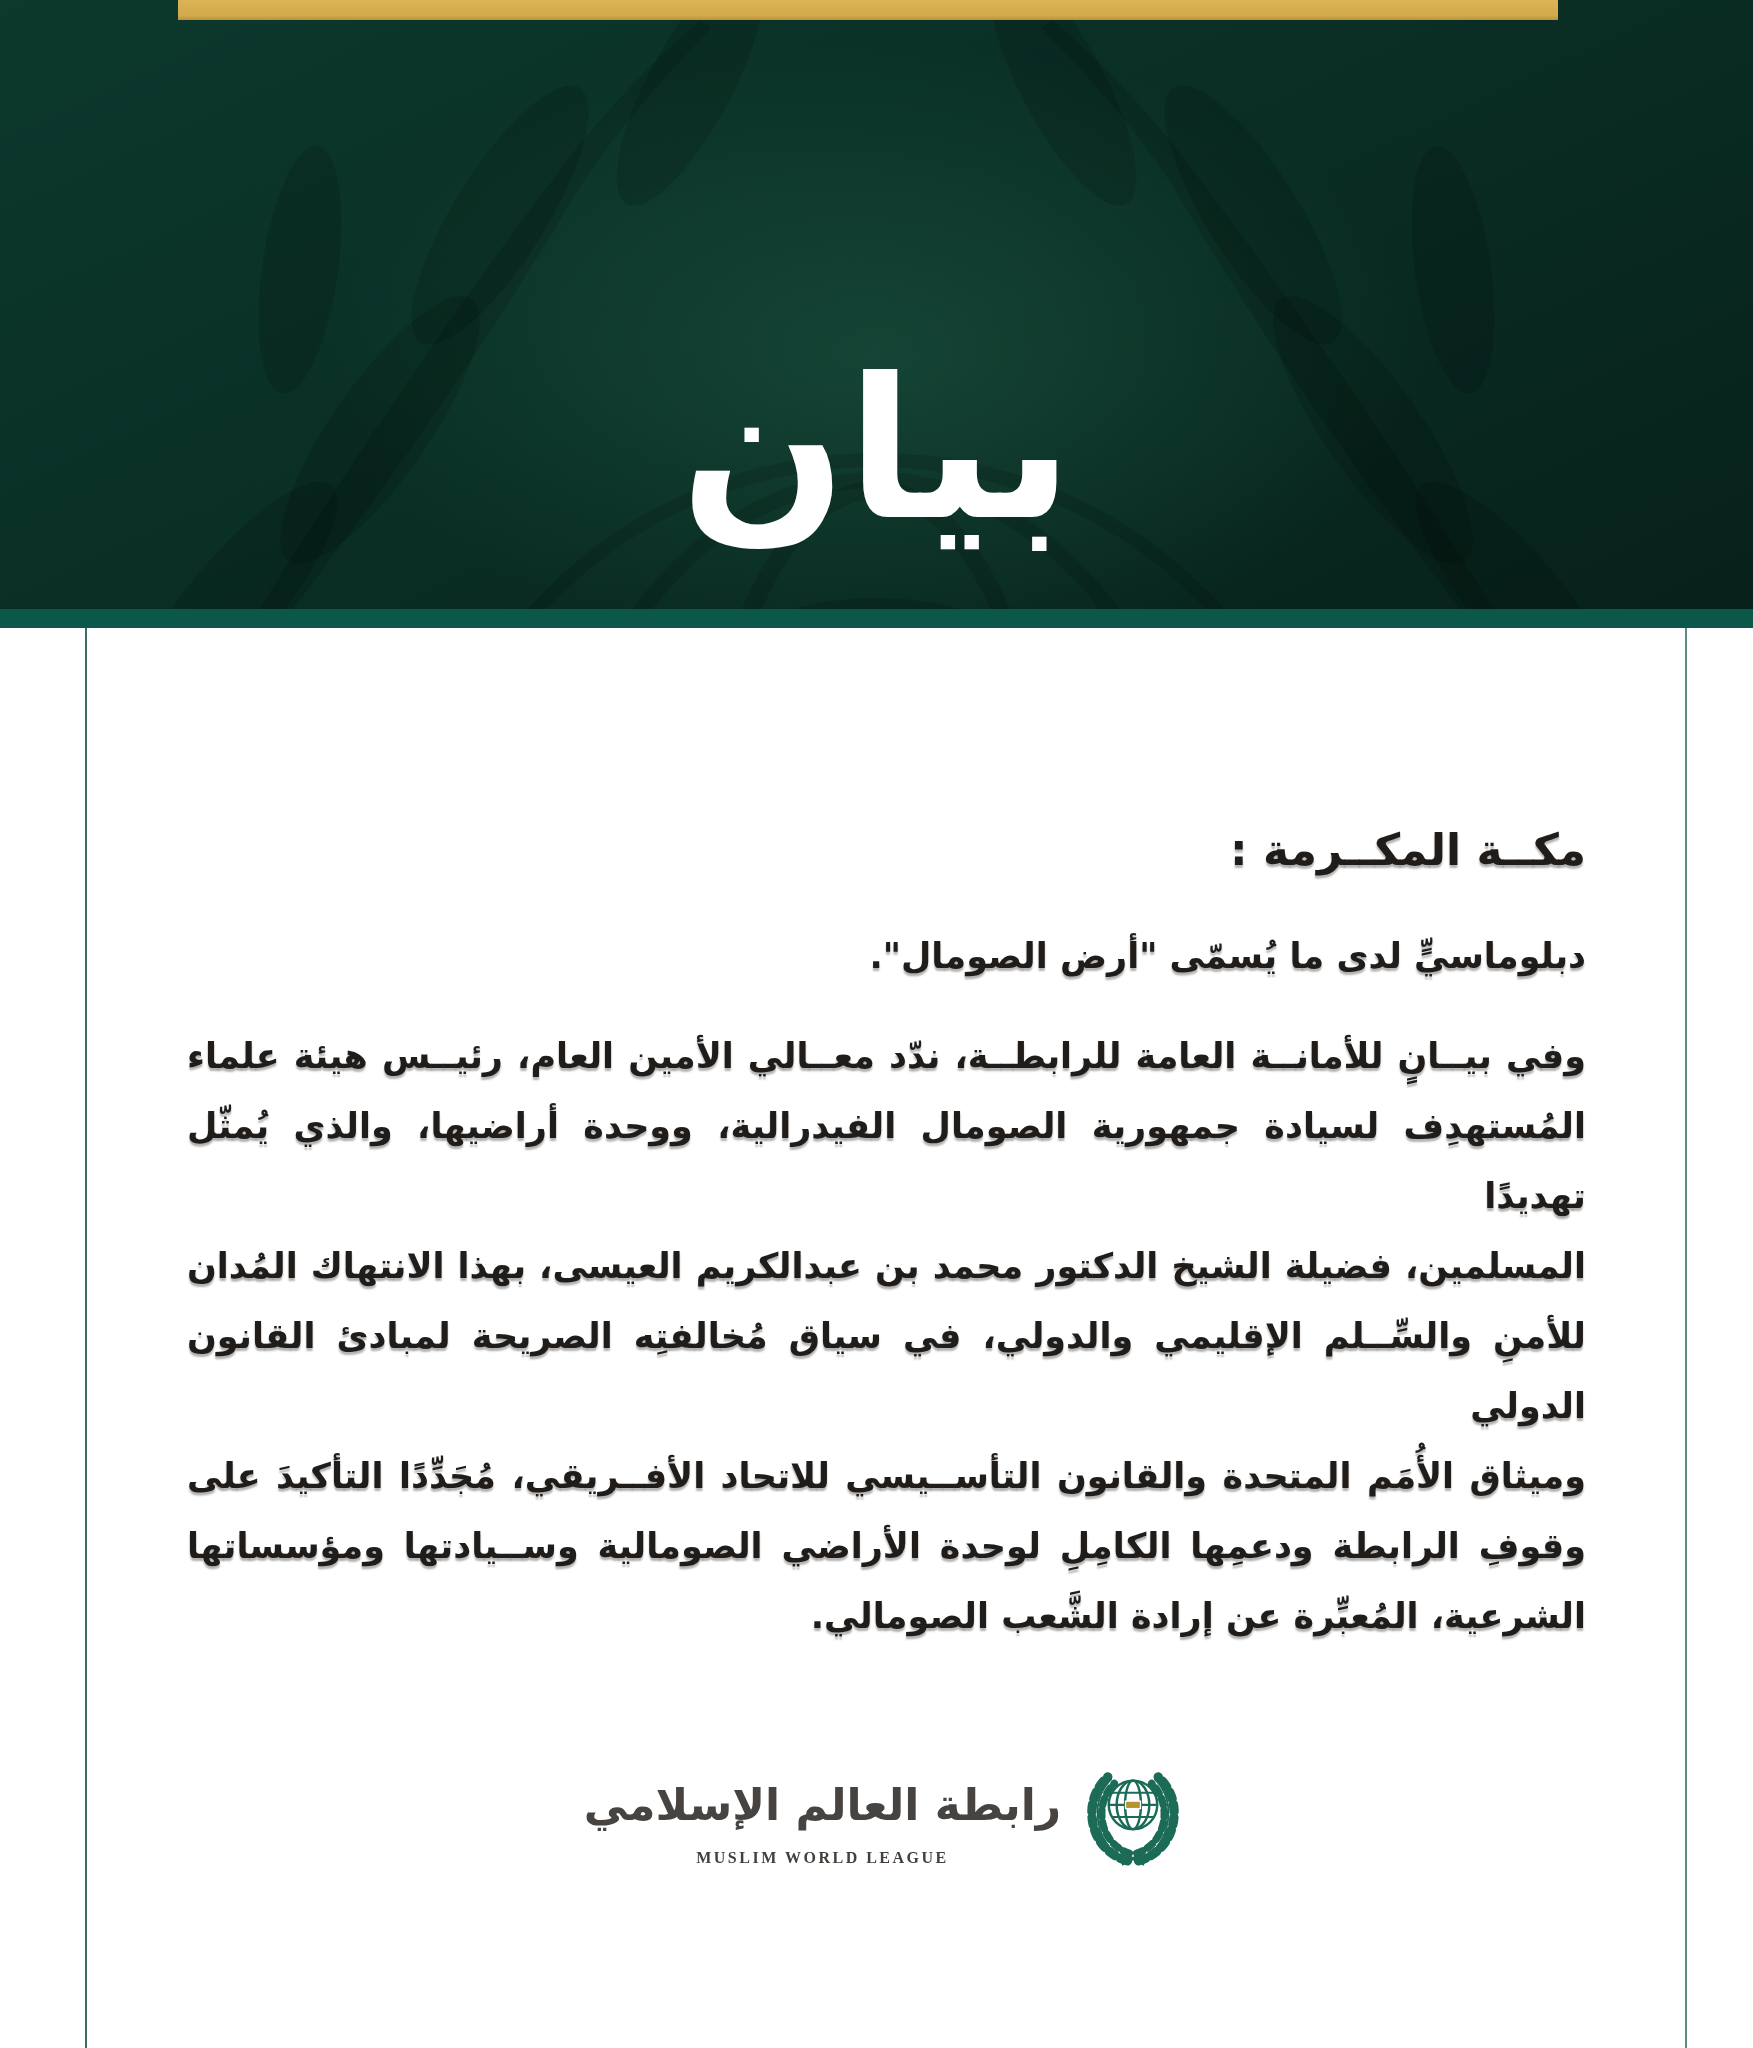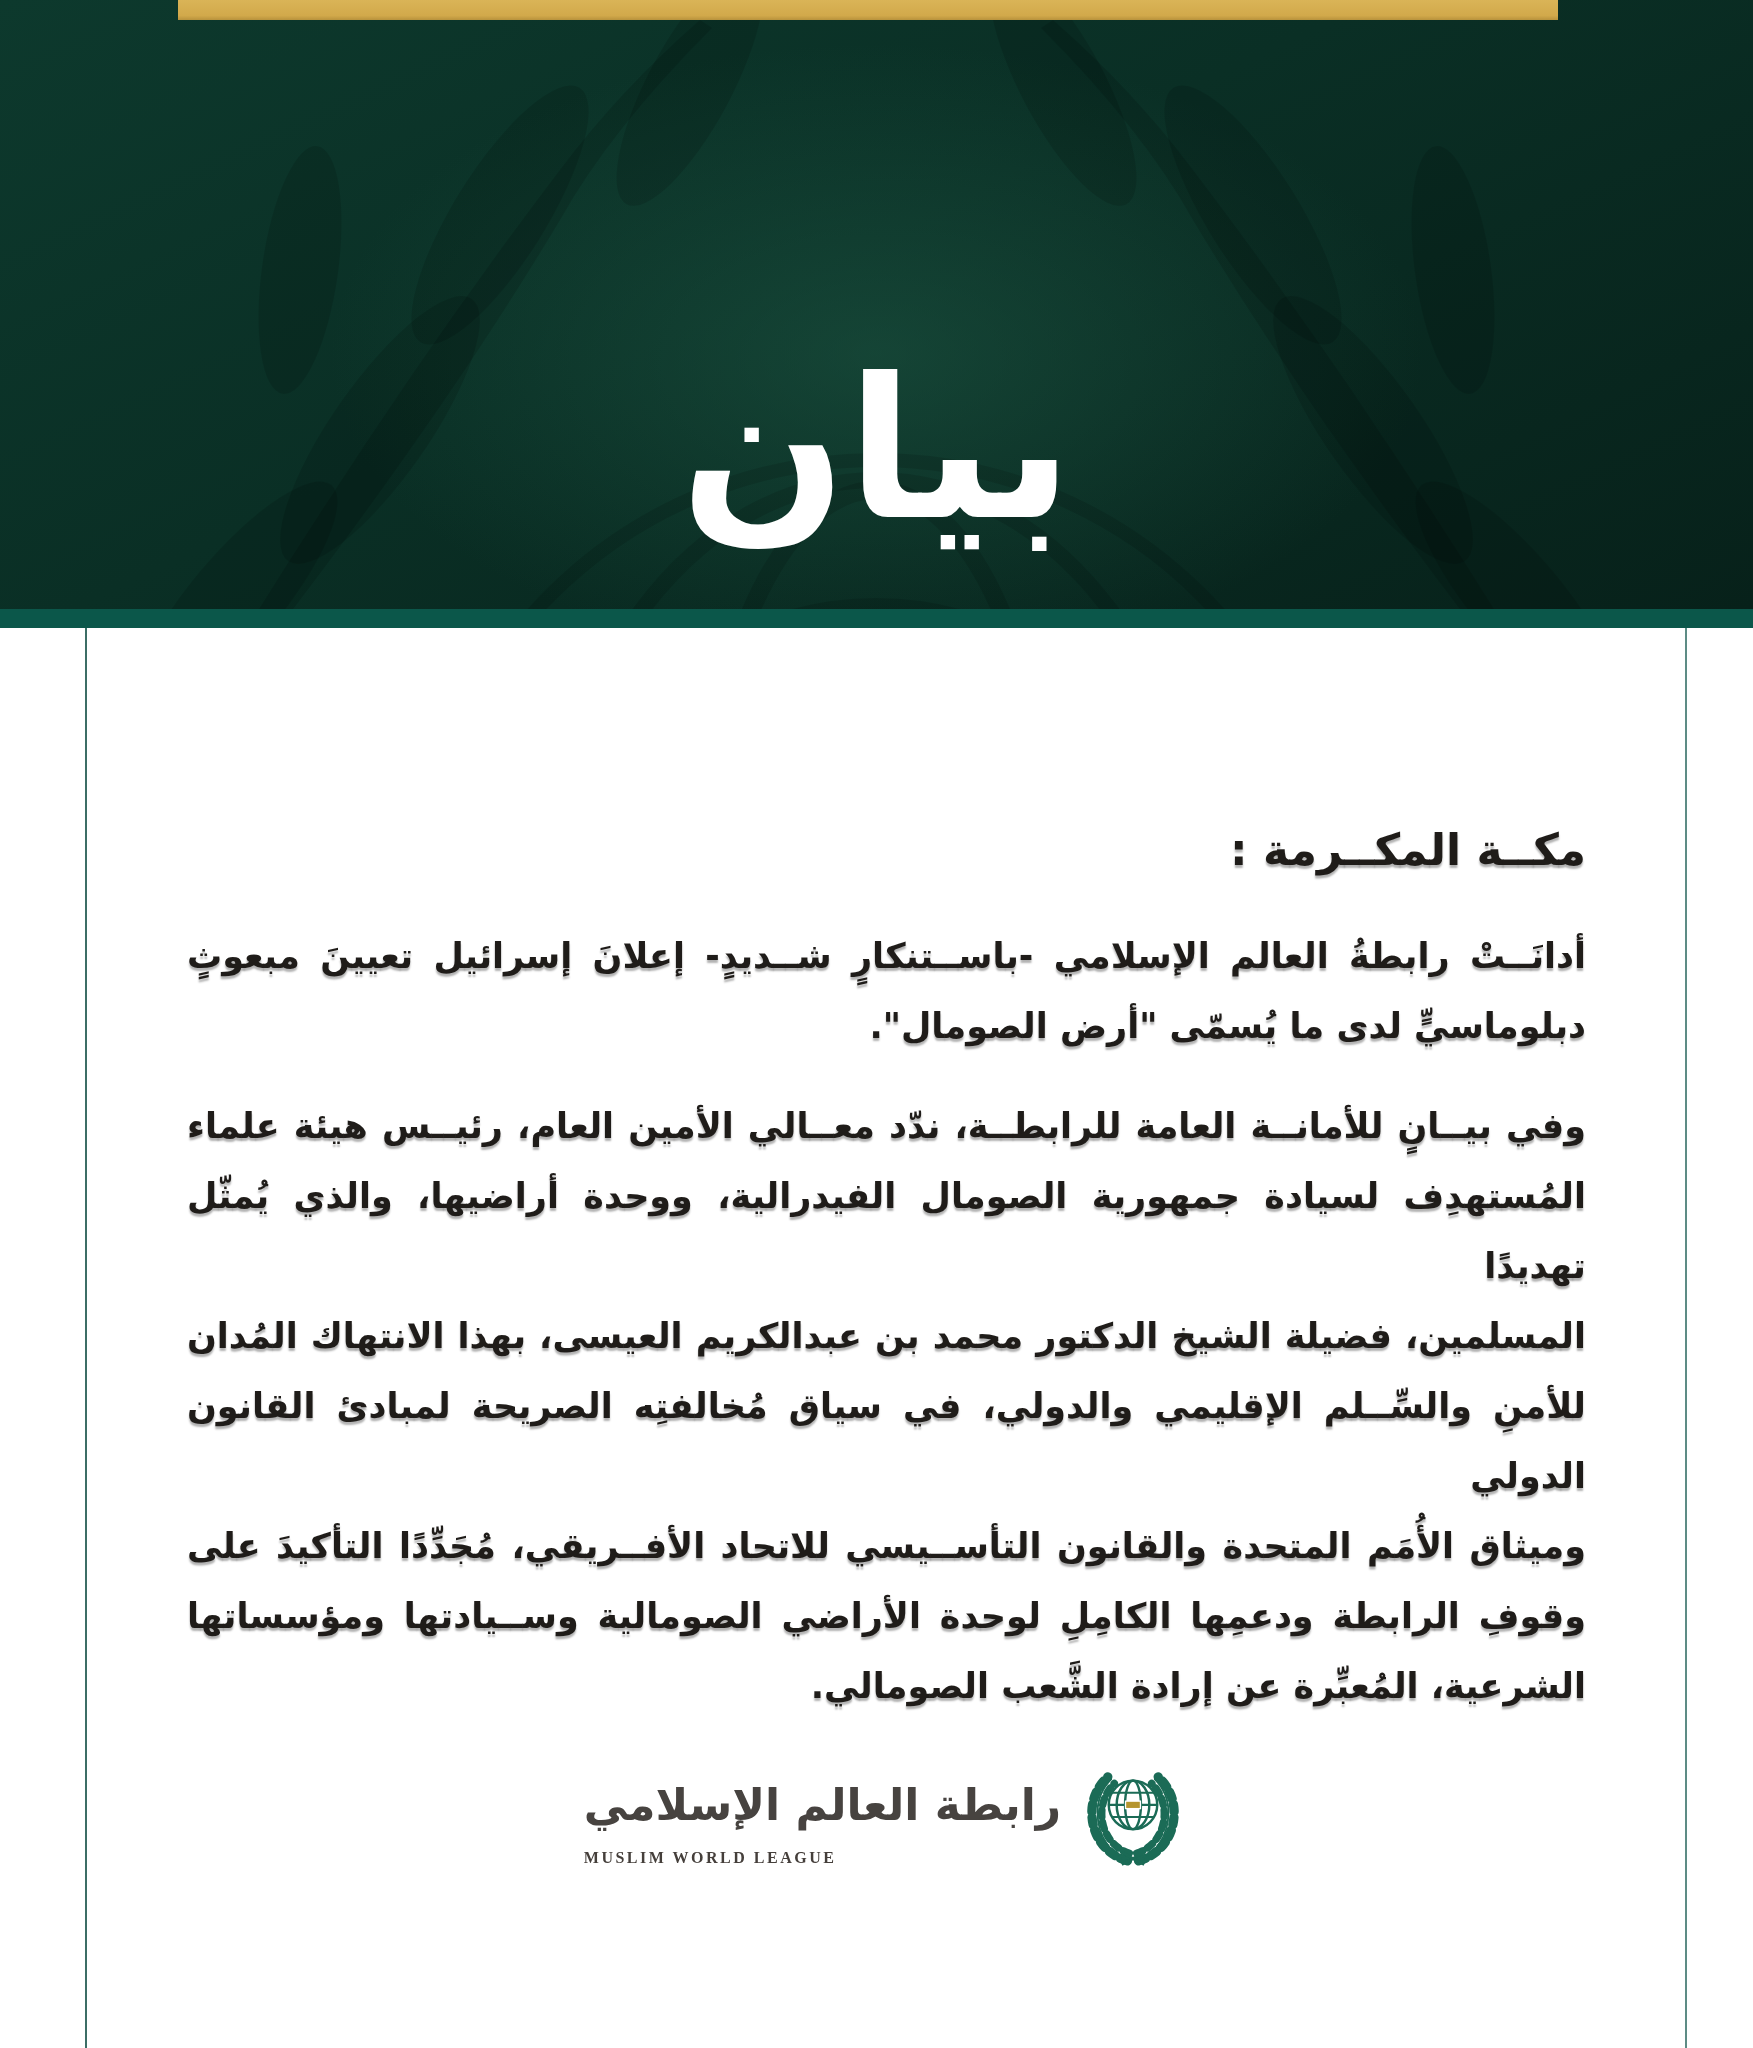--- a/index.html
+++ b/index.html
@@ -89,21 +89,21 @@
   .logo-row {
     position: absolute;
     left: 0; top: 1137px; 
     width: 1399px;
     display: flex;
     justify-content: center;
     align-items: center;
     gap: 16px;
     direction: ltr;
   }
-  .wordmark { }
+  .wordmark { text-align: center; }
   .wordmark-ar {
     direction: rtl;
     font-size: 44px;
     font-weight: bold;
     line-height: 74px;
     color: #474340;
     white-space: nowrap;
   }
   .wordmark-en {
     font-family: "Liberation Serif", serif;
@@ -153,21 +153,20 @@
   <div class="teal-strip"></div>
 
   <main class="body-area">
     <div class="rule rule-left"></div>
     <div class="rule rule-right"></div>
 
     <div class="content">
       <h2 class="location-heading">مكــة المكــرمة :</h2>
 
       <section class="paragraph paragraph-1">
-        <div class="p-line">أدانَــتْ رابطةُ العالم الإسلامي -باســتنكارٍ شــديدٍ- إعلانَ إسرائيل تعيينَ مبعوثٍ</div>
         <div class="p-line last">دبلوماسيٍّ لدى ما يُسمّى "أرض الصومال".</div>
       </section>
 
       <section class="paragraph paragraph-2">
         <div class="p-line">وفي بيــانٍ للأمانــة العامة للرابطــة، ندّد معــالي الأمين العام، رئيــس هيئة علماء</div>
         <div class="p-line">المُستهدِف لسيادة جمهورية الصومال الفيدرالية، ووحدة أراضيها، والذي يُمثّل تهديدًا</div>
         <div class="p-line">المسلمين، فضيلة الشيخ الدكتور محمد بن عبدالكريم العيسى، بهذا الانتهاك المُدان</div>
         <div class="p-line">للأمنِ والسِّــلم الإقليمي والدولي، في سياق مُخالفتِه الصريحة لمبادئ القانون الدولي</div>
         <div class="p-line">وميثاق الأُمَم المتحدة والقانون التأســيسي للاتحاد الأفــريقي، مُجَدِّدًا التأكيدَ على</div>
         <div class="p-line">وقوفِ الرابطة ودعمِها الكامِلِ لوحدة الأراضي الصومالية وســيادتها ومؤسساتها</div>

